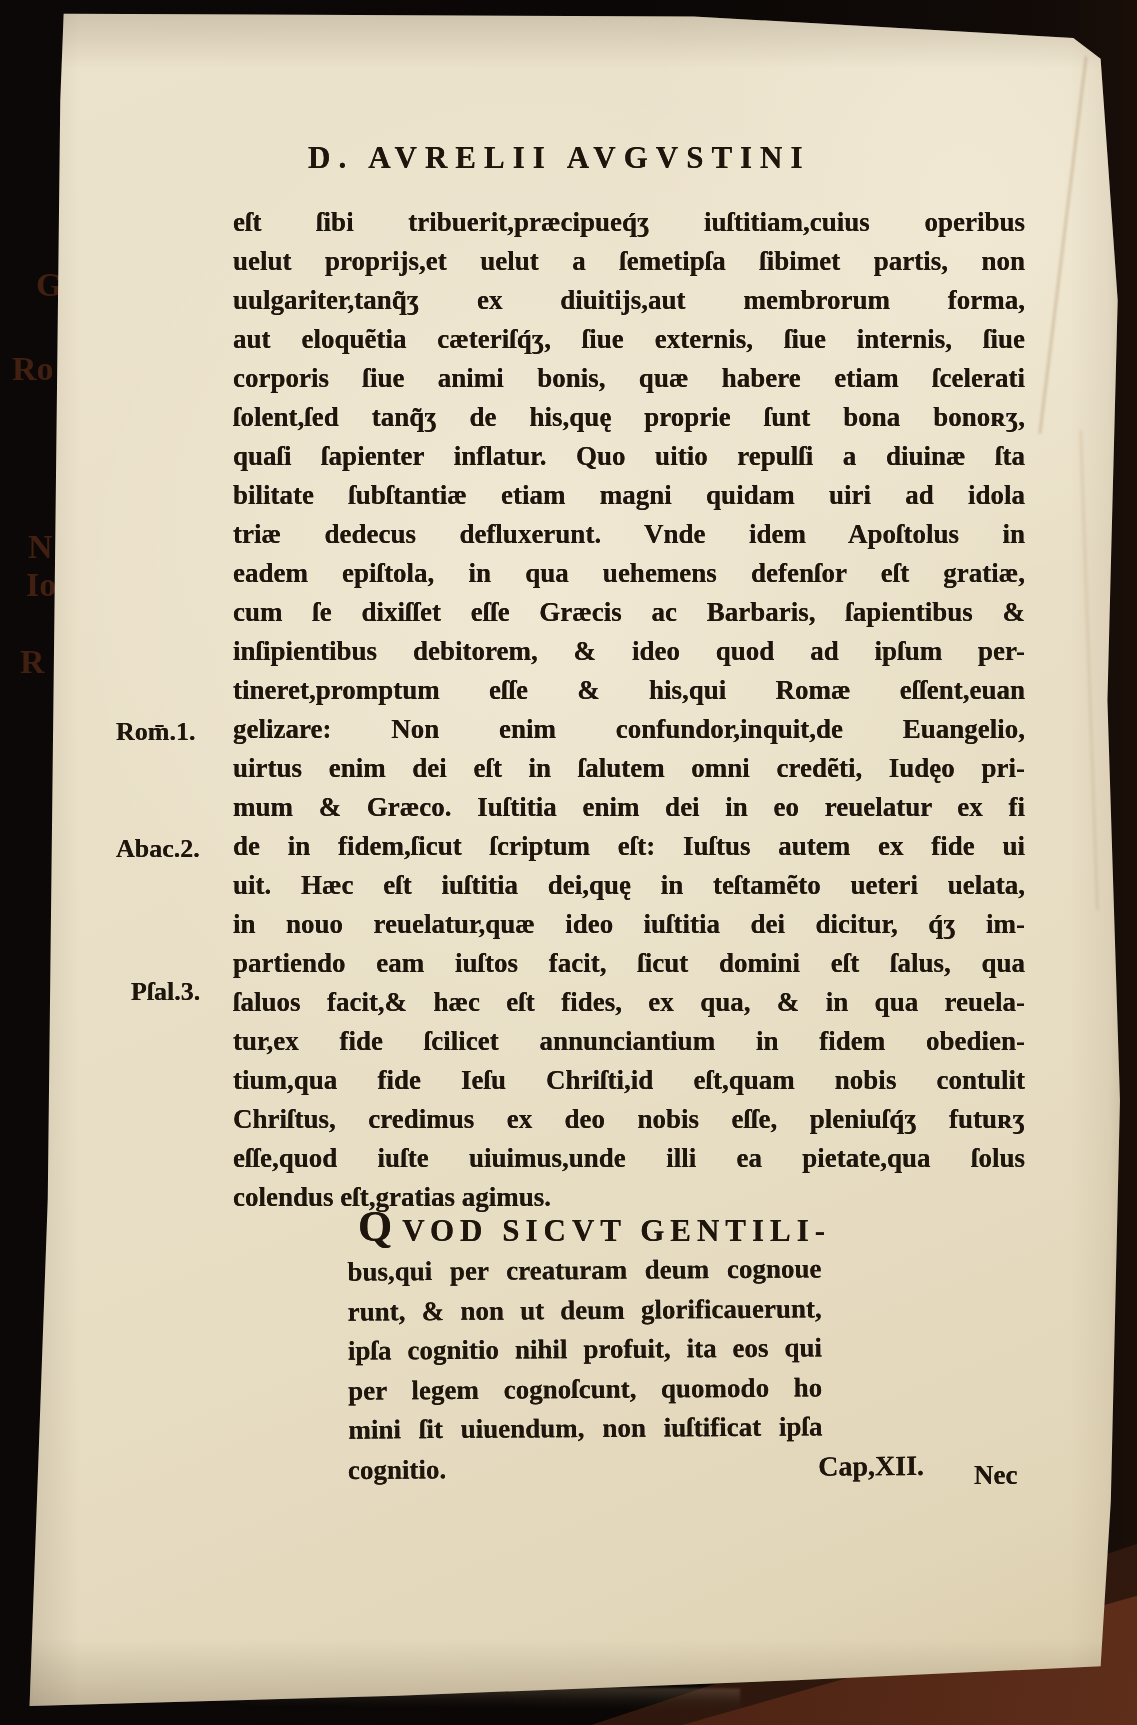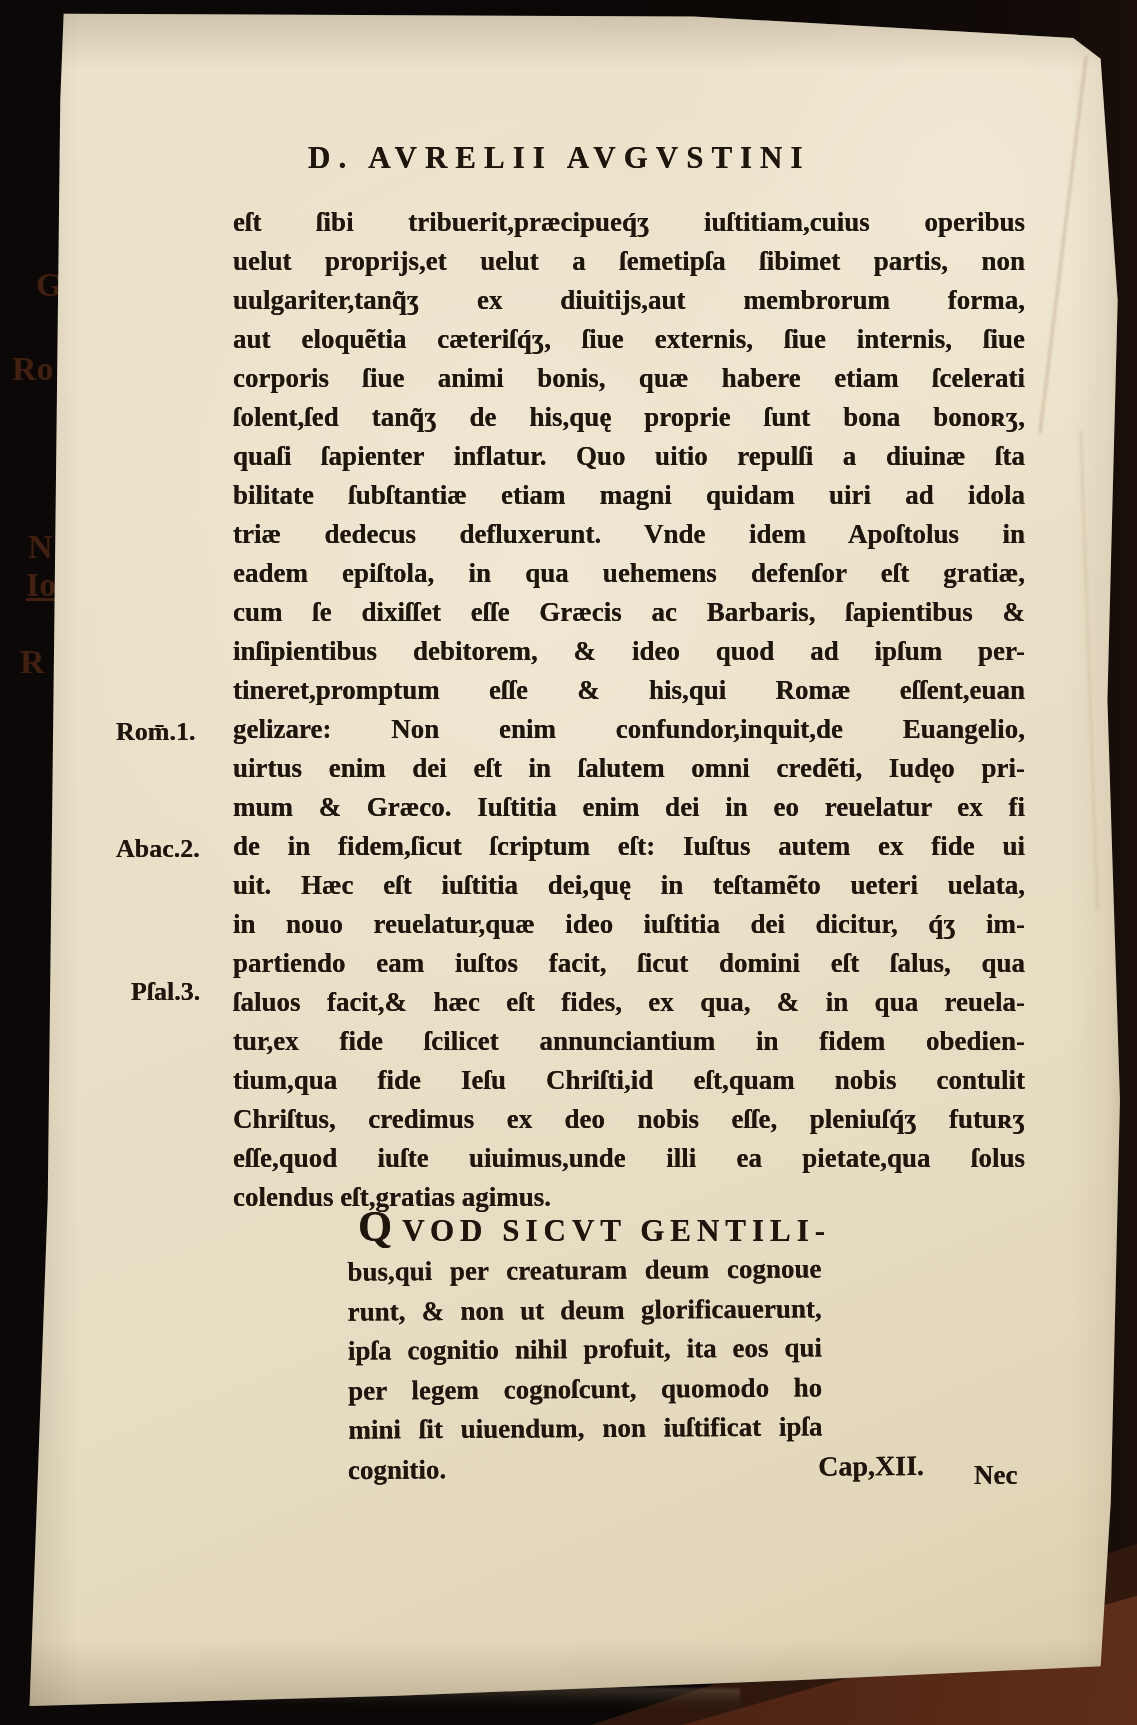--- a/index.html
+++ b/index.html
@@ -90,21 +90,21 @@
 
 <div class="stage">
 
   <div class="edge-wedge"></div>
   <div class="edge-wedge2"></div>
   <div class="bottom-edges"></div>
 
   <span class="ghost" style="left:36px;top:268px;">G</span>
   <span class="ghost" style="left:0;top:352px;margin-left:12px;">Ro</span>
   <span class="ghost" style="left:28px;top:530px;">N</span>
-  <span class="ghost" style="left:26px;top:568px;text-decoration:underline;">Io</span>
+  <span class="ghost" style="left:26px;top:568px;">Io</span>
   <span class="ghost" style="left:20px;top:645px;">R</span>
 
   <div class="page">
     <div class="crease c1"></div>
     <div class="crease c2"></div>
 
     <div class="header-title ink">D. AVRELII AVGVSTINI</div>
 
     <div class="textblock">
       <div class="bodyline ink">eſt ſibi tribuerit,præcipueq́ʒ iuſtitiam,cuius operibus</div>

